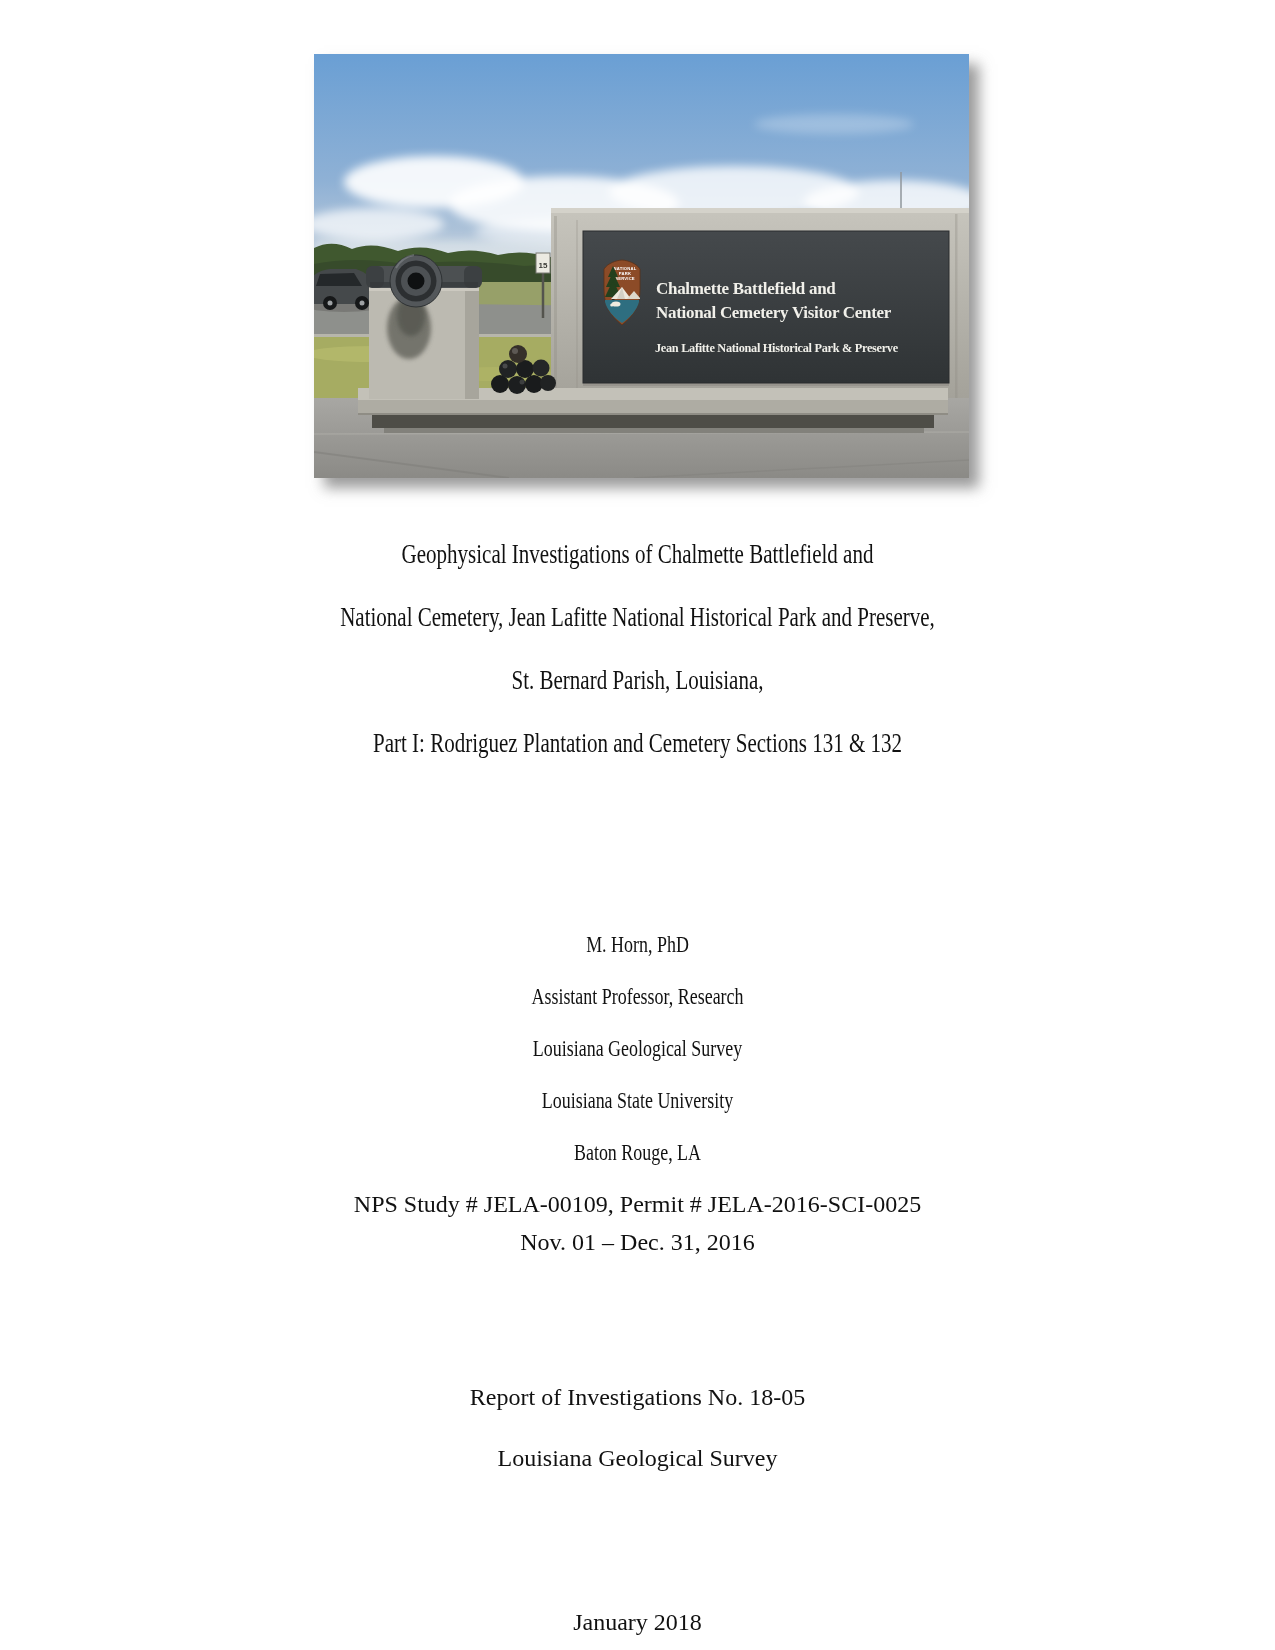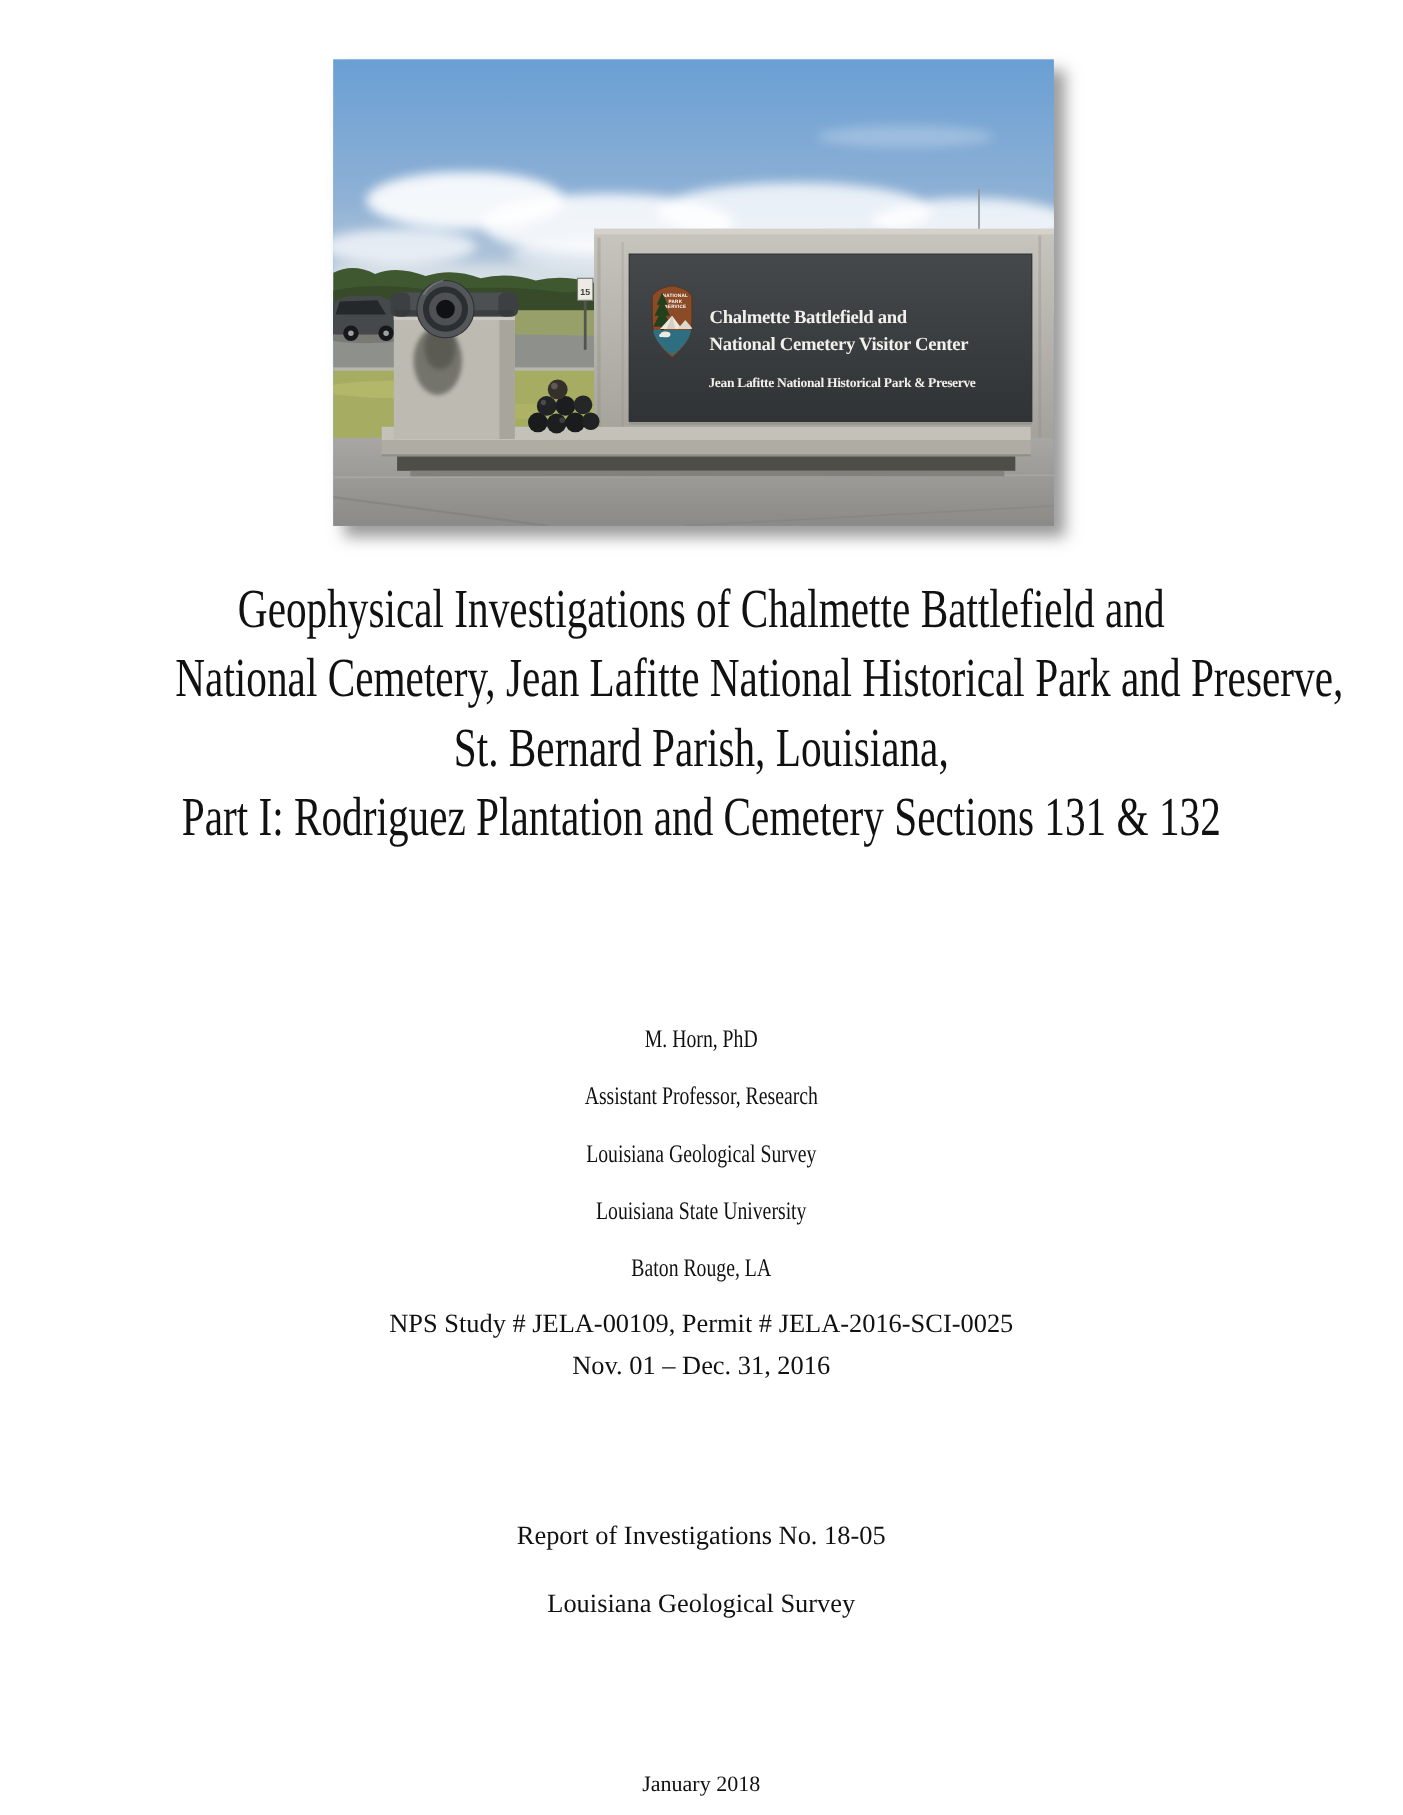--- a/index.html
+++ b/index.html
@@ -1,32 +1,32 @@
 <!DOCTYPE html>
 <html><head>
 <meta charset="utf-8">
 <style>
   html,body { margin:0; padding:0; background:#ffffff; }
   .page {
     position:relative; width:1275px; height:1650px; background:#ffffff;
     font-family:"Liberation Serif", serif; color:#111; overflow:hidden;
   }
   .photo-figure {
-    position:absolute; left:303px; top:54px; width:655px; height:424px;
+    position:absolute; left:314px; top:54px; width:655px; height:424px;
     box-shadow:10px 10px 13px rgba(88,88,88,0.60);
     background:#74a3d5;
   }
   .photo-figure svg { display:block; width:655px; height:424px; }
   .txt-center { position:absolute; left:0; right:0; text-align:center; }
-  .title-block { top:522px; font-size:50px; line-height:63px; }
+  .title-block { top:522px; font-size:28px; line-height:63px; }
   .author-block { top:919px; font-size:23px; line-height:52px; }
   .study-block { top:1185px; font-size:24px; line-height:38px; }
   .report-block { top:1382px; font-size:24px; line-height:30px; }
   .publisher-block { top:1437px; font-size:24px; line-height:42px; }
-  .date-block { top:1607px; font-size:20px; line-height:30px;text-align:center; }
+  .date-block { top:1607px; font-size:24px; line-height:30px;text-align:center; }
   .squeeze-title { transform:scaleX(0.75); transform-origin:50% 50%; white-space:nowrap; }
   .squeeze-author { transform:scaleX(0.78); transform-origin:50% 50%; white-space:nowrap; }
   .sign-text { font-family:"Liberation Serif", serif; font-weight:bold; fill:#f1f0ea; letter-spacing:-0.3px; }
   .logo-text { font-family:"Liberation Sans", sans-serif; font-weight:bold; fill:#ffffff; letter-spacing:0.2px; }
 </style>
 </head>
 <body>
 
 <div class="page">
 

